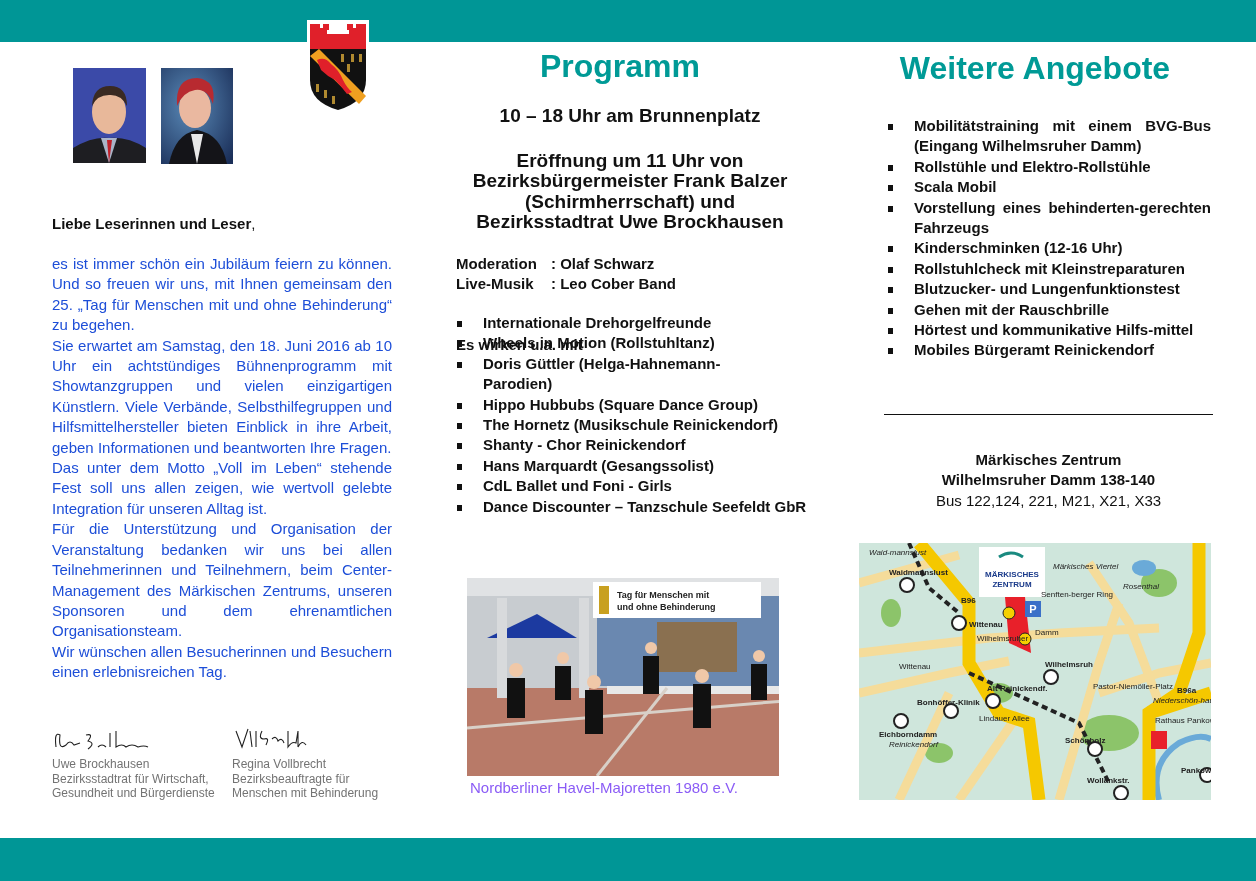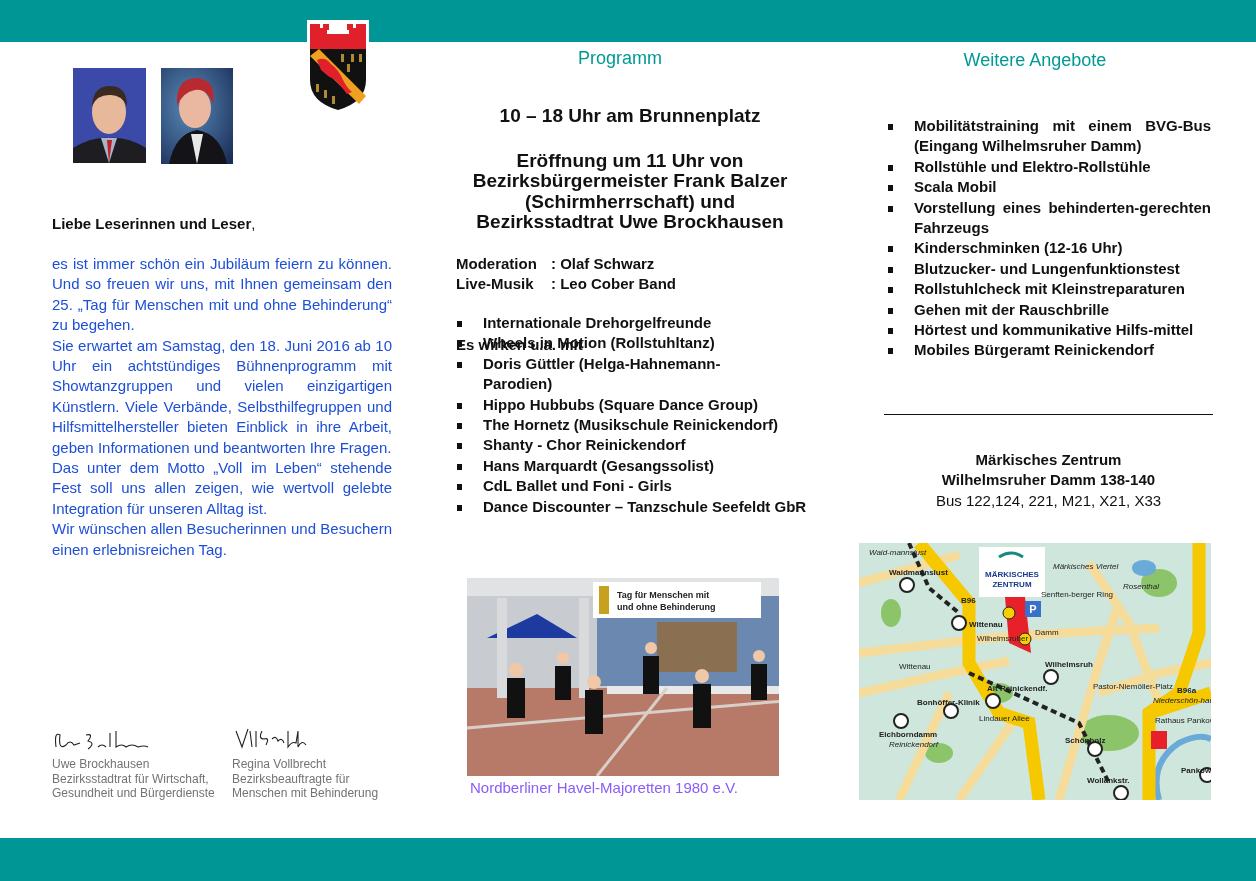--- a/index.html
+++ b/index.html
@@ -27,21 +27,21 @@
   .letter p { margin: 0; }
 
   .sig { position: absolute; top: 725px; font-size: 12px; line-height: 14.5px; color: #737373; }
   .sig1 { left: 52px; }
   .sig2 { left: 232px; }
   .sig .scribble { height: 30px; display: block; margin-bottom: 2px; }
   .sig .scribble svg { height: 30px; }
 
   
   .col-mid { position: absolute; left: 440px; top: 48px; width: 360px; }
-  .h-teal { color: #009a96; font-weight: normal; font-size: 18px; text-align: center; margin: 0; }
+  .h-teal { color: #009a96; font-weight: bold; font-size: 32px; text-align: center; margin: 0; }
   .mid-center { text-align: center; font-weight: bold; font-size: 19px; line-height: 20.4px; }
   .time { position: absolute; left: 440px; top: 106px; width: 380px; }
   .opening { position: absolute; left: 440px; top: 151px; width: 380px; }
   .credits { position: absolute; left: 456px; top: 254px; font-size: 15px; font-weight: bold; line-height: 20.4px; }
   .credits .row { display: flex; }
   .credits .key { width: 95px; }
   .wirken-title { position: absolute; left: 456px; top: 304px; font-size: 15px; font-weight: bold; margin-top: 32px; }
   .list { list-style: none; margin: 0; padding: 0; font-size: 15px; font-weight: bold; line-height: 20.4px; }
   .list li { position: relative; padding-left: 27px; }
   .list li::before { content: ""; position: absolute; left: 1px; top: 8px; width: 5px; height: 6px; background: #111; }
@@ -114,20 +114,21 @@
   </svg>
 </div>
 
 <div class="greeting">
   <span>Liebe Leserinnen und Leser</span><span class="comma">,</span>
 </div>
 <div class="letter">
   <p>es ist immer schön ein Jubiläum feiern zu können. Und so freuen wir uns, mit Ihnen gemeinsam den 25. „Tag für Menschen mit und ohne Behinderung“ zu begehen.</p>
   <p>Sie erwartet am Samstag, den 18. Juni 2016 ab 10 Uhr ein achtstündiges Bühnenprogramm mit Showtanzgruppen und vielen einzigartigen Künstlern. Viele Verbände, Selbsthilfegruppen und Hilfsmittelhersteller bieten Einblick in ihre Arbeit, geben Informationen und beantworten Ihre Fragen.</p>
   <p>Das unter dem Motto „Voll im Leben“ stehende Fest soll uns allen zeigen, wie wertvoll gelebte Integration für unseren Alltag ist.</p>
+  <p>Für die Unterstützung und Organisation der Veranstaltung bedanken wir uns bei allen Teilnehmerinnen und Teilnehmern, beim Center-Management des Märkischen Zentrums, unseren Sponsoren und dem ehrenamtlichen Organisationsteam.</p>
   <p>Wir wünschen allen Besucherinnen und Besuchern einen erlebnisreichen Tag.</p>
 </div>
 
 <div class="sig sig1">
   <span class="scribble">
     <svg viewBox="0 0 100 30" width="100" height="30">
         <path d="M4 22 Q2 6 8 10 Q6 26 14 20 Q18 14 22 20 L28 18 M34 10 Q42 8 36 16 Q44 18 36 24 M46 22 Q50 18 54 22 M58 8 L58 22 M64 6 L64 22 Q70 18 74 22 Q80 18 86 22 Q92 20 96 22" stroke="#222" stroke-width="1.1" fill="none"></path>
       </svg>
   </span>
   <div>Uwe Brockhausen</div>
@@ -218,22 +219,22 @@
 
 <div class="h-right">
   <h1 class="h-teal">Weitere Angebote</h1>
 </div>
 <ul class="list list-right">
   <li>Mobilitätstraining mit einem BVG-Bus (Eingang Wilhelmsruher Damm)</li>
   <li>Rollstühle und Elektro-Rollstühle</li>
   <li>Scala Mobil</li>
   <li>Vorstellung eines behinderten-gerechten Fahrzeugs</li>
   <li>Kinderschminken (12-16 Uhr)</li>
+  <li>Rollstuhlcheck mit Kleinstreparaturen</li>
   <li>Blutzucker- und Lungenfunktionstest</li>
-  <li>Rollstuhlcheck mit Kleinstreparaturen</li>
   <li>Gehen mit der Rauschbrille</li>
   <li>Hörtest und kommunikative Hilfs-mittel</li>
   <li>Mobiles Bürgeramt Reinickendorf</li>
 </ul>
 <div class="divider"></div>
 <div class="address">
   <div class="b">Märkisches Zentrum</div>
   <div class="b">Wilhelmsruher Damm 138-140</div>
   <div>Bus 122,124, 221, M21, X21, X33</div>
 </div>

